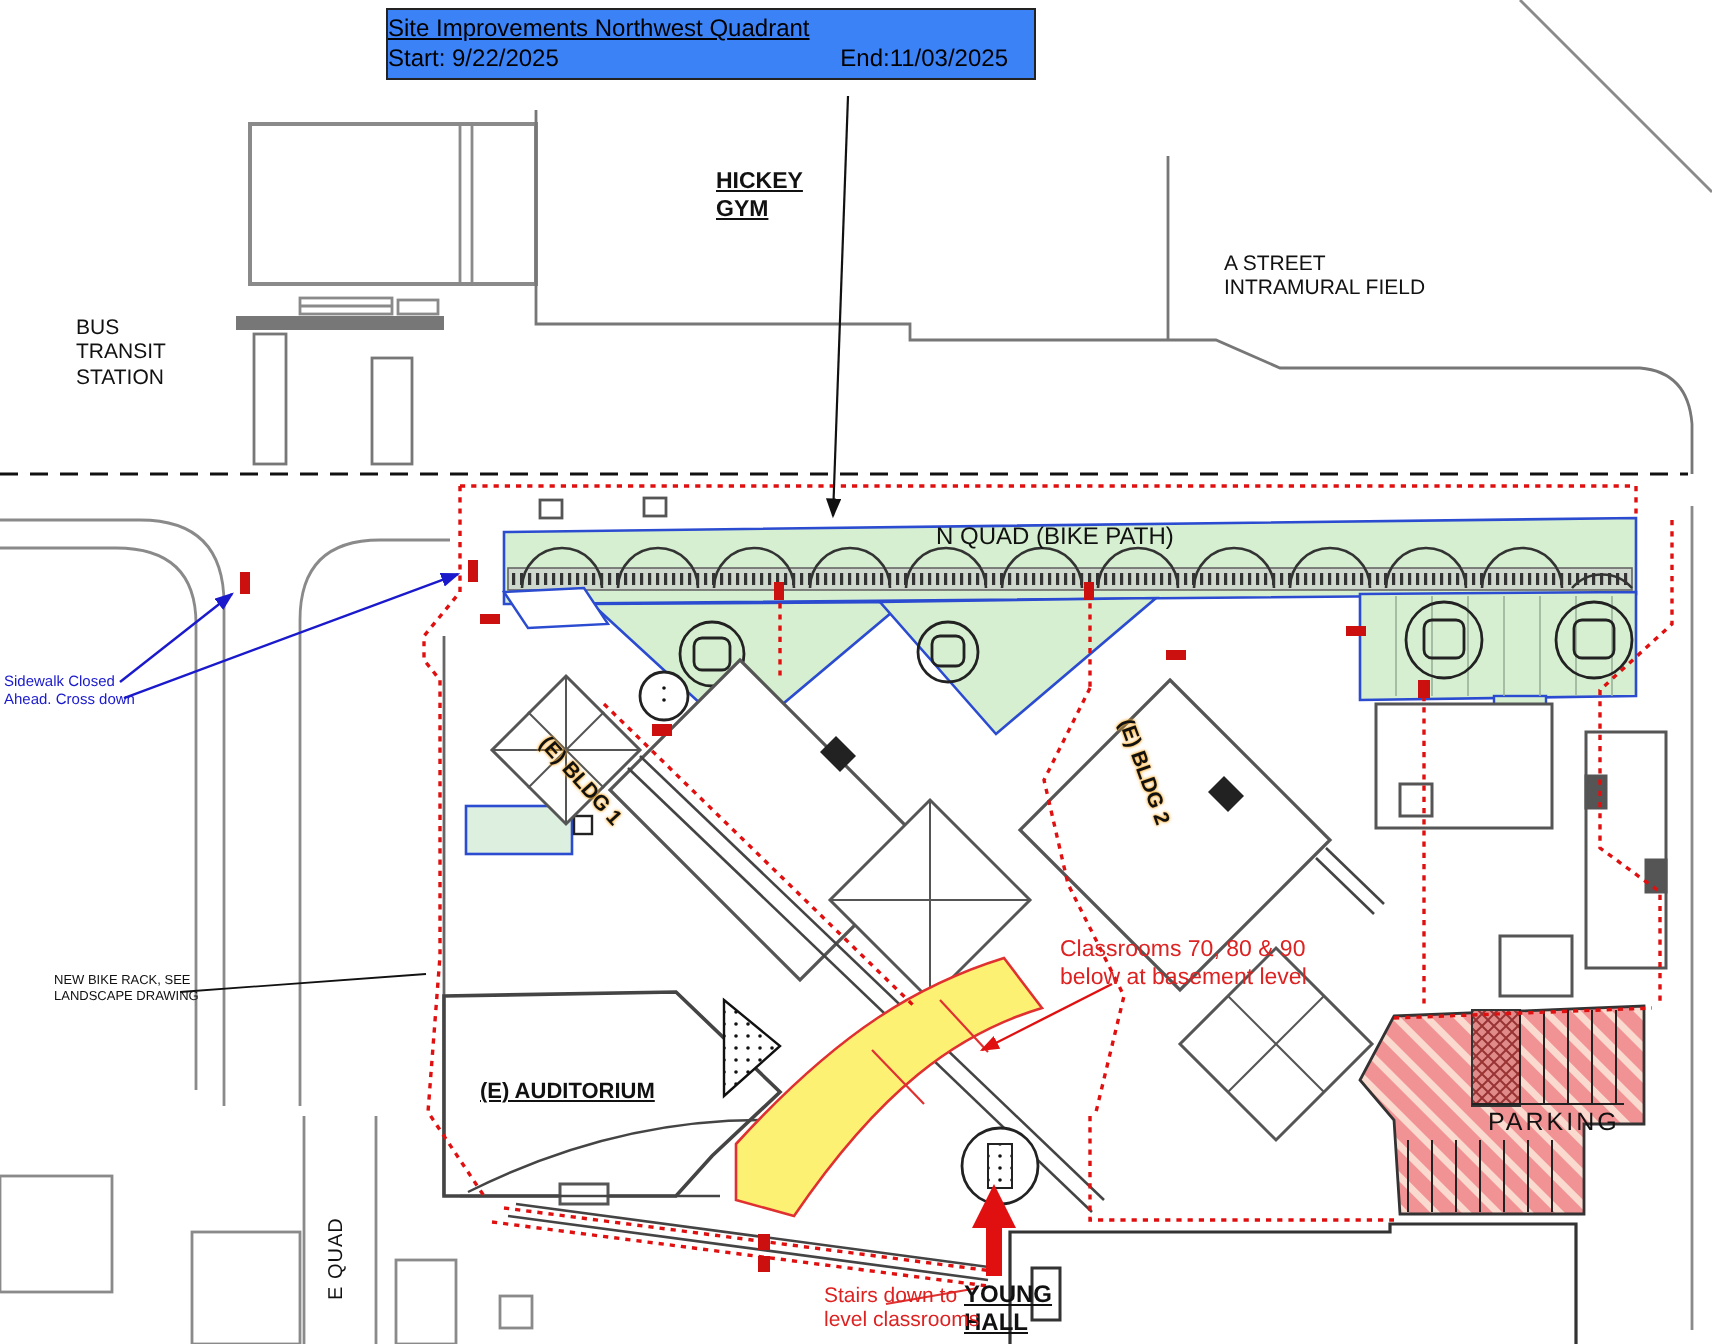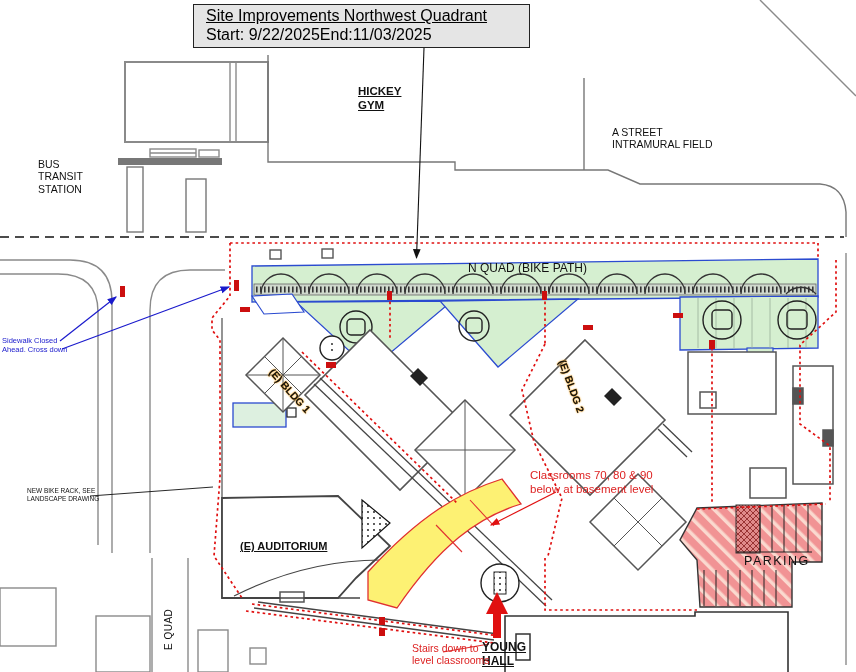--- a/index.html
+++ b/index.html
@@ -5,23 +5,23 @@
   html,body{margin:0;padding:0;background:#fff;}
   #plan{position:relative;width:856px;height:672px;background:#fff;overflow:hidden;
         font-family:"Liberation Sans",sans-serif;}
   #plan svg{position:absolute;left:0;top:0;}
   .lbl{position:absolute;color:#111;white-space:pre-line;line-height:1.18;}
   .ctr{text-align:left;}
   .bold{font-weight:bold;}
   .und{text-decoration:underline;}
   .red{color:#dd2222;}
   .blue{color:#1a1acc;}
-  #title-box{position:absolute;left:193px;top:4px;width:318px;background:#e5e5e5;
-             border:1.5px solid #222;padding:2px 5px 3px 12px;font-size:16px;}
-  #title-box .row{display:flex;justify-content:flex-start;padding-right:8px;margin-top:1px;}
+  #title-box{position:absolute;left:193px;top:4px;width:318px;background:#3b82f6;
+             border:1.5px solid #222;padding:2px 5px 3px 0;font-size:12px;}
+  #title-box .row{display:flex;justify-content:space-between;padding-right:8px;margin-top:1px;}
   .rot-bldg1{transform:rotate(48deg);transform-origin:left top;}
   .rot-bldg2{transform:rotate(70deg);transform-origin:left top;}
   .rot-equad{transform:rotate(-90deg);transform-origin:left top;}
   .halo{text-shadow:0 0 2px #f5a623,0 0 1px #f5a623;}
 </style>
 </head>
 <body>
 
 <div id="plan">
 

